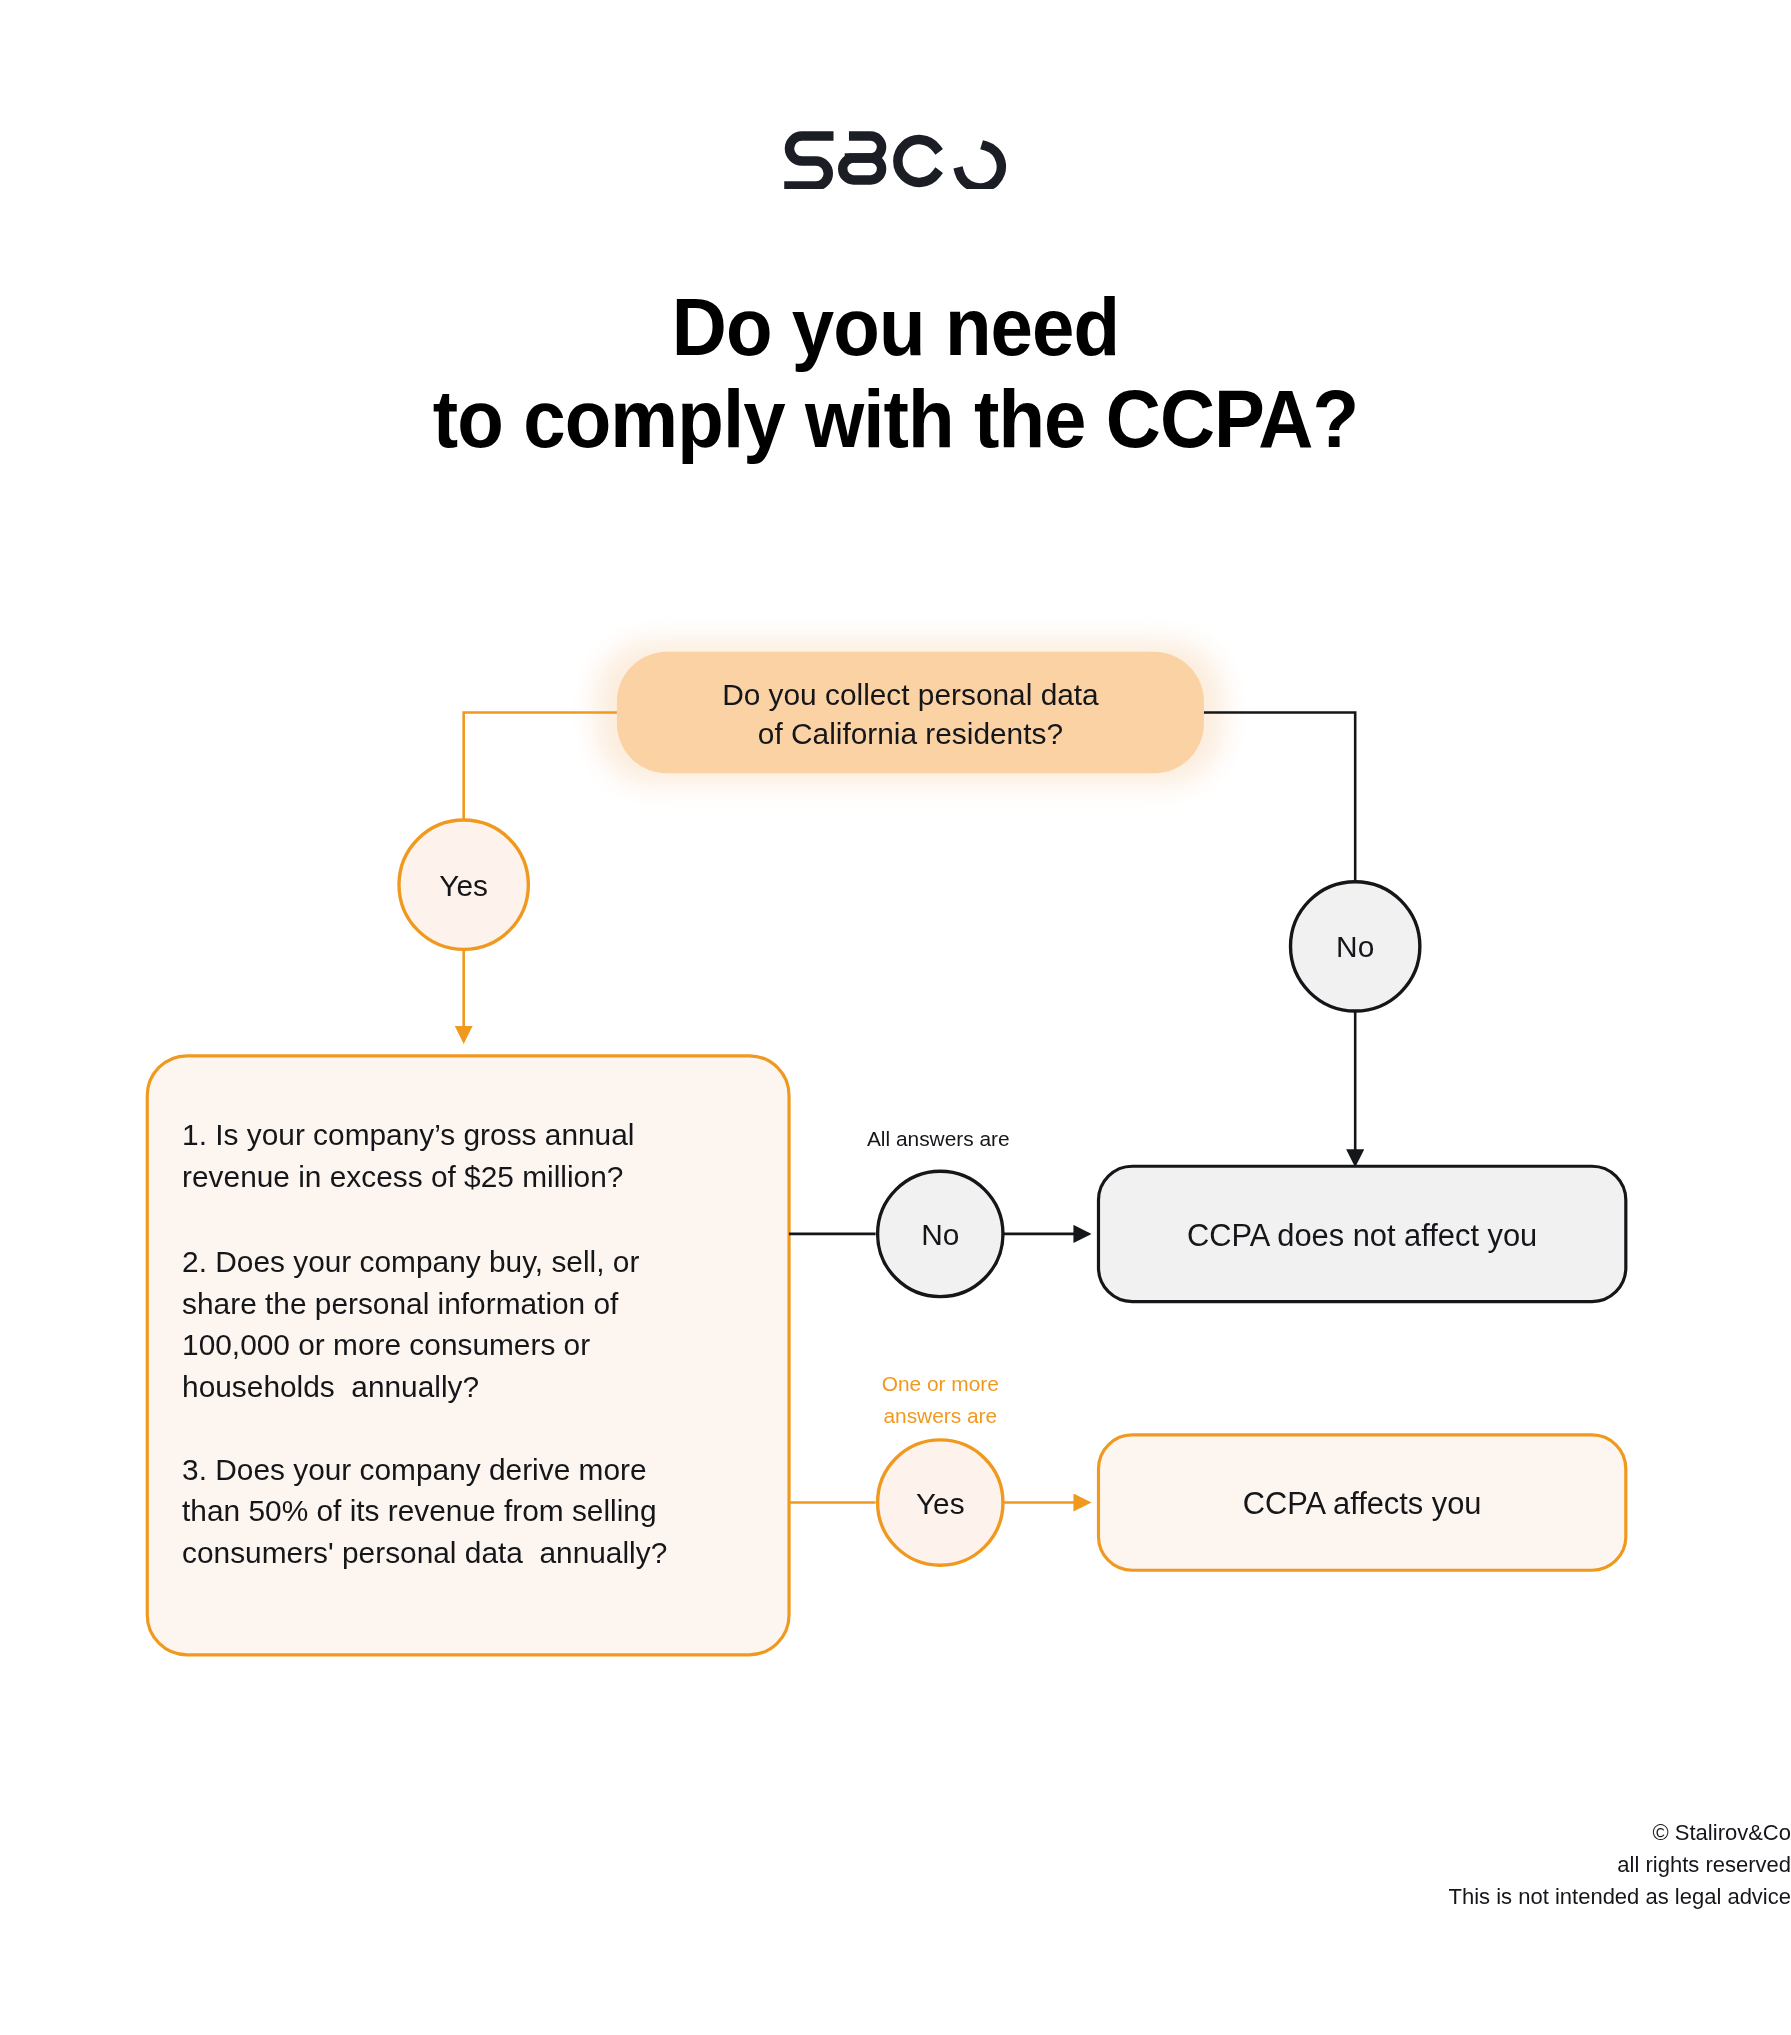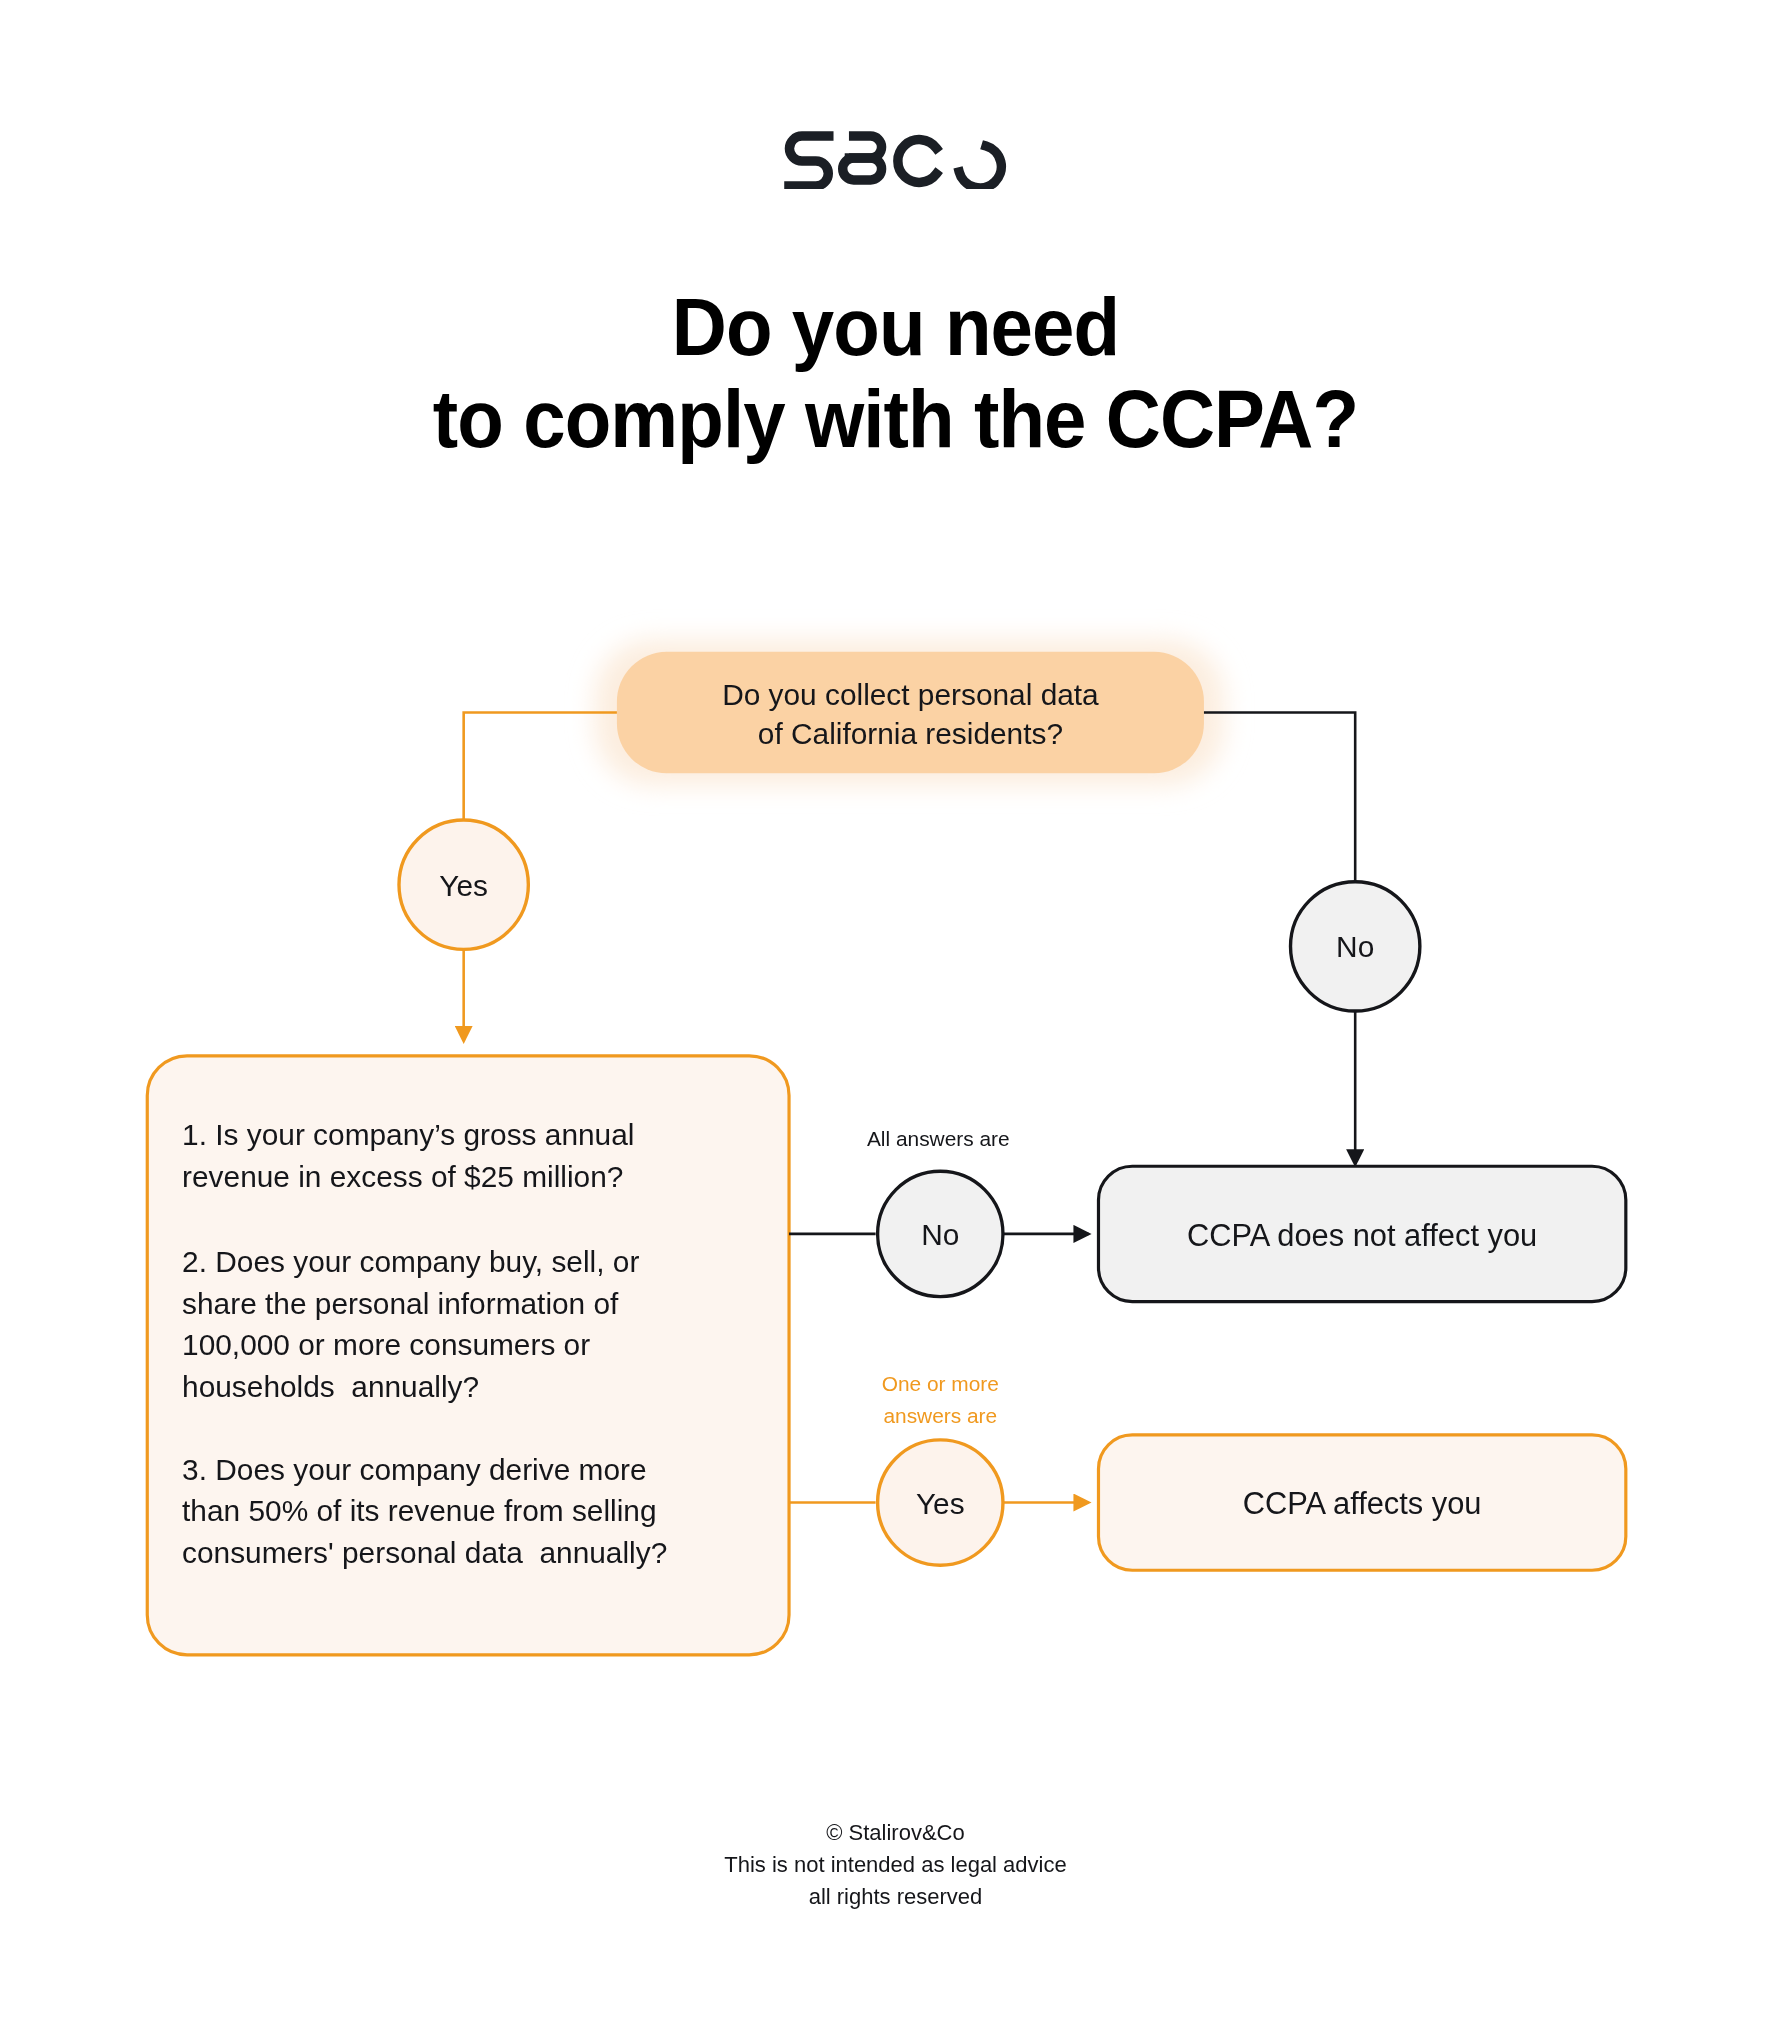--- a/index.html
+++ b/index.html
@@ -86,21 +86,21 @@
     font-size: 30px;
     fill: #15161a;
   }
 
   
   #footer {
     position: absolute;
     left: 0;
     top: 1817px;
     width: 1791px;
-    text-align: center;
+    text-align: right;
     color: #15161a;
     font-size: 22px;
     line-height: 1.45;
   }
   #footer span { display: block; }
 </style>
 </head>
 <body>
 
 <div id="page">
@@ -213,18 +213,18 @@
     <path d="M1008 1510 L1094 1510" fill="none" stroke="#f0991f" stroke-width="2.6" marker-end="url(#arrowOrange)"></path>
 
     <g>
       <rect x="1104" y="1442" width="530" height="136" rx="34" ry="34" fill="#fdf5ef" stroke="#f0991f" stroke-width="3.2"></rect>
       <text class="node-text-lg" x="1369" y="1522" text-anchor="middle">CCPA affects you</text>
     </g>
   </svg>
 
   <div id="footer">
     <span>© Stalirov&amp;Co</span>
+    <span>all rights reserved</span>
     <span>This is not intended as legal advice</span>
-    <span>all rights reserved</span>
   </div>
 
 </div>
 
 
 </body></html>

